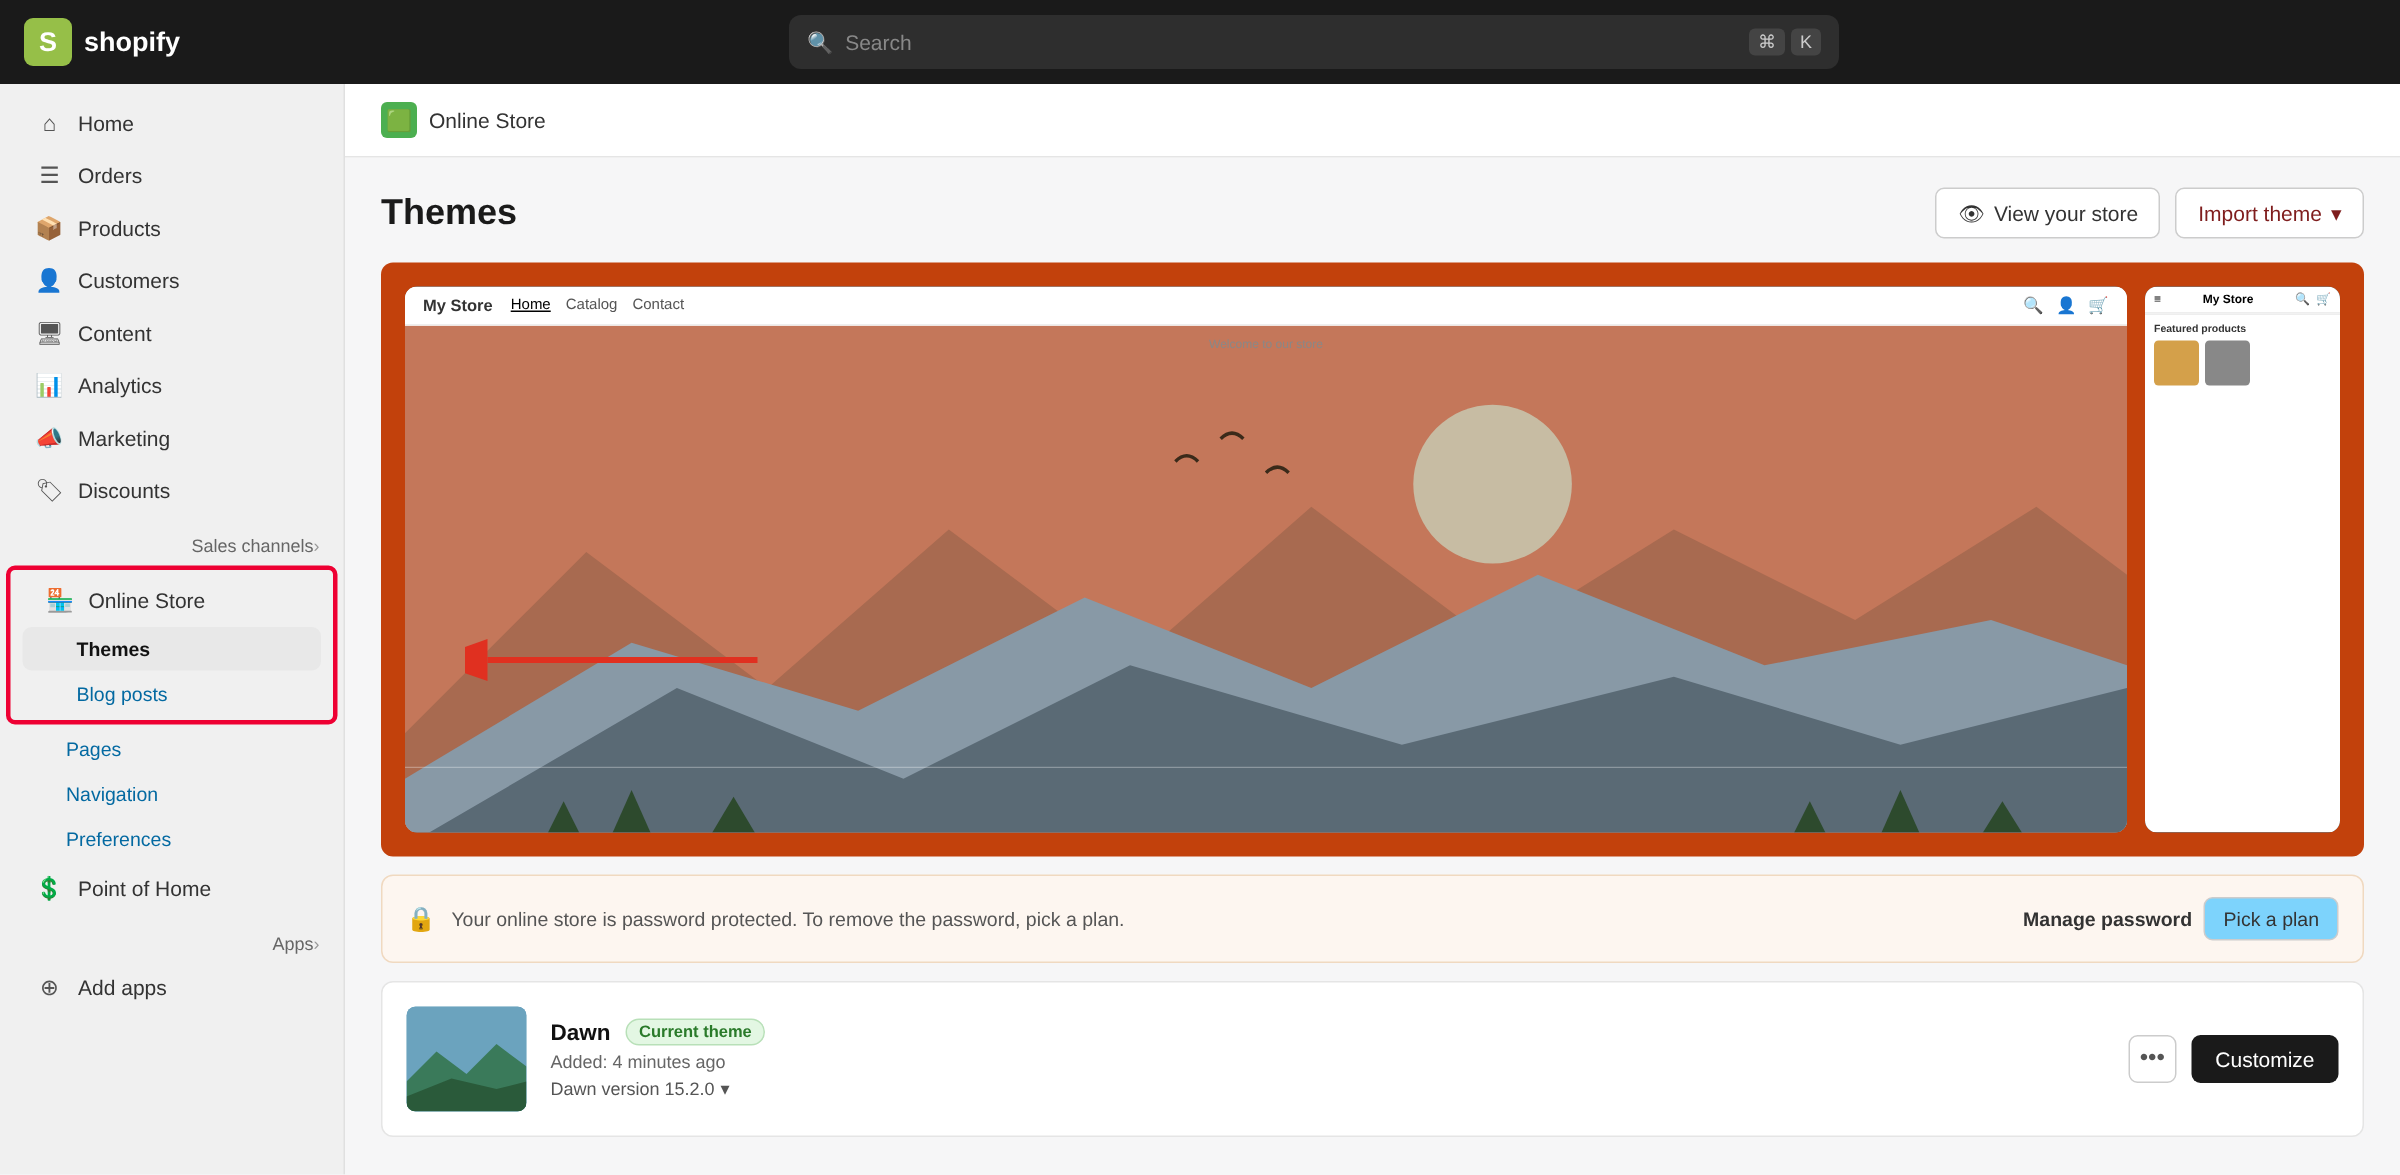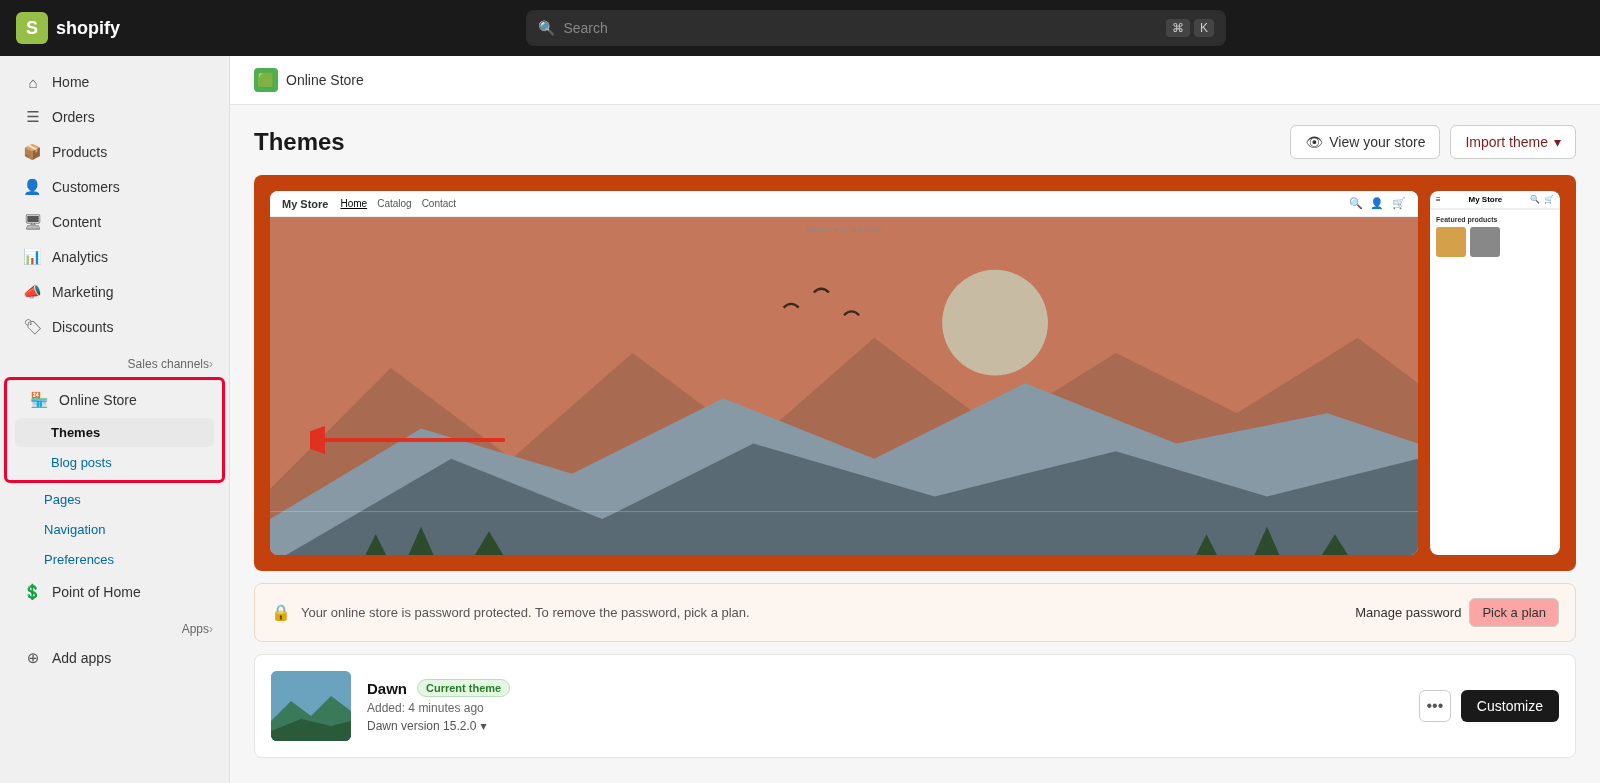--- a/index.html
+++ b/index.html
@@ -275,26 +275,26 @@
       font-size: 13px;
       color: #555;
     }
     .password-warning-text { flex: 1; }
     .password-warning-actions { display: flex; align-items: center; gap: 8px; }
     .btn-manage-pw {
       background: none;
       border: none;
       font-size: 13px;
       color: #333;
-      font-weight: 400;
+      font-weight: 700;
       cursor: pointer;
       text-align: right;
     }
     .btn-pick-plan {
-      background: #fca5a5;
+      background: #7dd3fc;
       border: 1px solid #ccc;
       border-radius: 6px;
       padding: 6px 12px;
       font-size: 13px;
       font-weight: 500;
       cursor: pointer;
       color: #333;
     }
 
     

